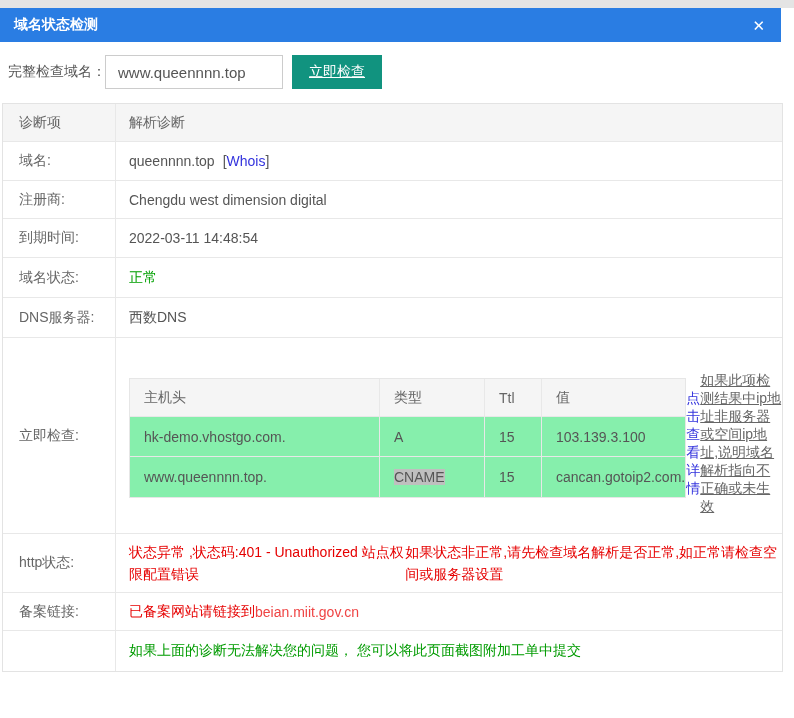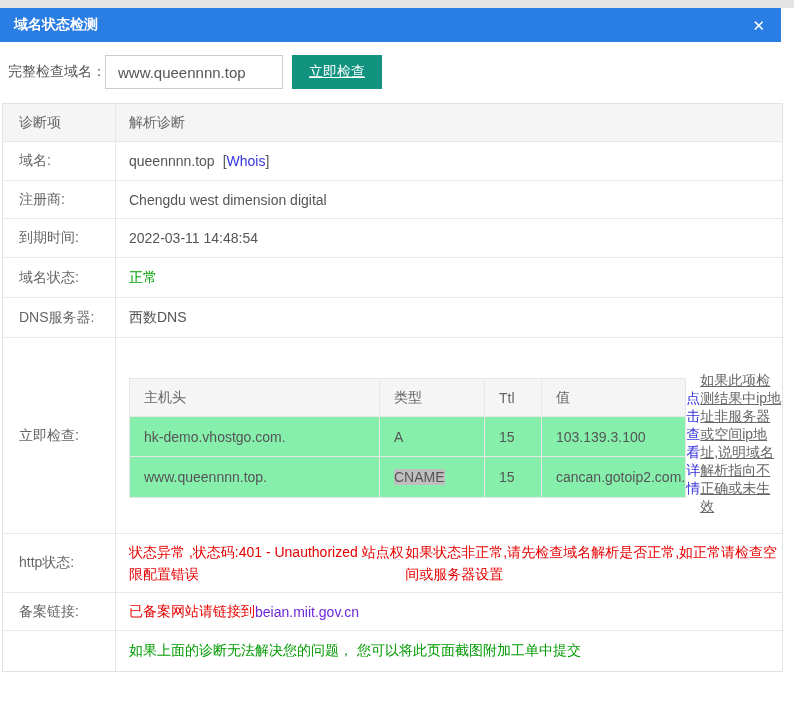--- a/index.html
+++ b/index.html
@@ -62,21 +62,21 @@
   .ihead .ic{color:#666;}
   .highlight{background:#bfbfbf;}
   a.blue-link{color:#3333dd;text-decoration:none;cursor:pointer;}
   .detail-link{margin-top:12px;display:inline-block;}
   .note{color:#666;margin-top:11px;text-decoration:underline;}
   .red{color:#e60000;}
   .green-ok{color:#00a000;}
   .green-tip{color:#009b00;}
   .red-line{line-height:22px;}
   .whois-wrap{margin-left:8px;}
-  a.red-link{color:#6d28d9;text-decoration:none;cursor:pointer;}
+  a.red-link{color:#ef4444;text-decoration:none;cursor:pointer;}
 </style>
 </head>
 <body>
 
 <div class="top-strip"></div>
 
 <div class="titlebar">
   <span>域名状态检测</span>
   <span class="close">✕</span>
 </div>

